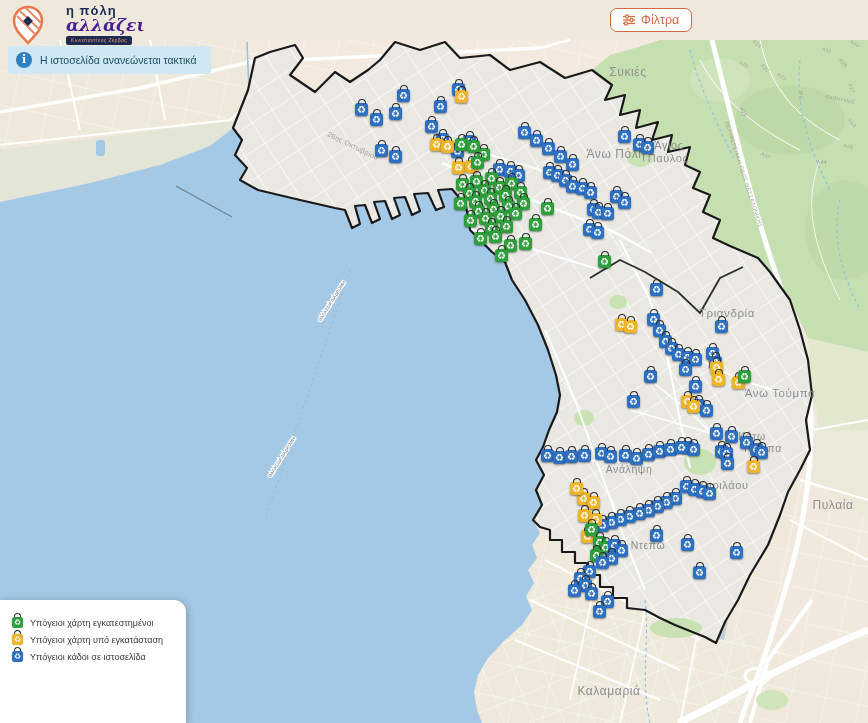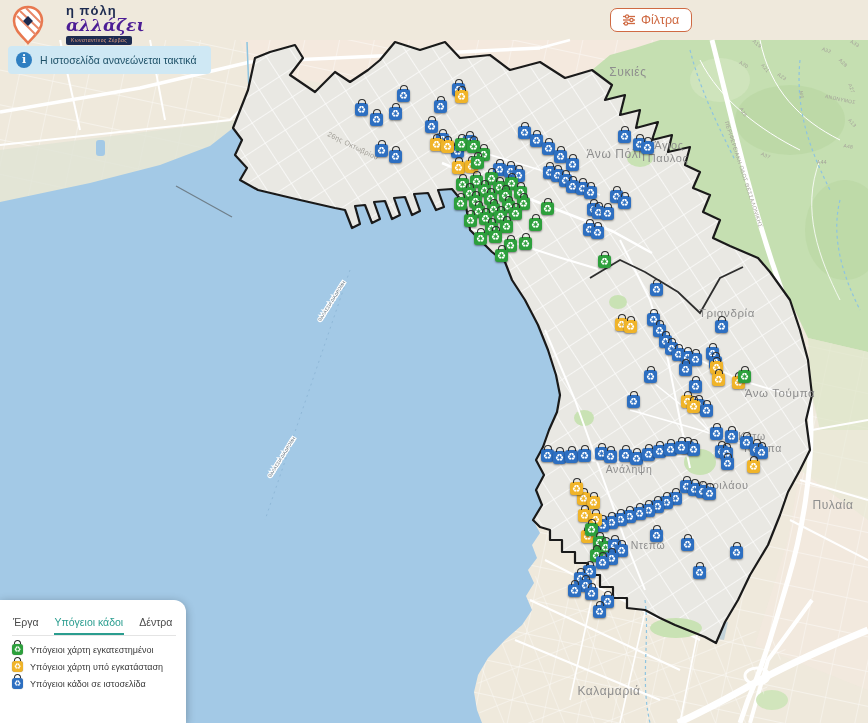--- a/index.html
+++ b/index.html
@@ -403,25 +403,20 @@
       </g>
       <circle cx="4" cy="2.5" r="1.6" fill="#fff" stroke="#cf6a43" stroke-width="1.2"></circle>
       <circle cx="8.5" cy="6" r="1.6" fill="#fff" stroke="#cf6a43" stroke-width="1.2"></circle>
       <circle cx="3" cy="9.5" r="1.6" fill="#fff" stroke="#cf6a43" stroke-width="1.2"></circle>
     </svg>
   </span>
   <span>Φίλτρα</span>
 </button>
 
 <div id="legend">
-  <div class="tabs">
-    <span class="tab">Έργα</span>
-    <span class="tab active">Υπόγειοι κάδοι</span>
-    <span class="tab">Δέντρα</span>
-  </div>
   <div class="items">
     <div class="item">
       <span class="marker mini m-g">♻</span>
       <span class="lbl">Υπόγειοι χάρτη εγκατεστημένοι</span>
     </div>
     <div class="item">
       <span class="marker mini m-y">♻</span>
       <span class="lbl">Υπόγειοι χάρτη υπό εγκατάσταση</span>
     </div>
     <div class="item">

